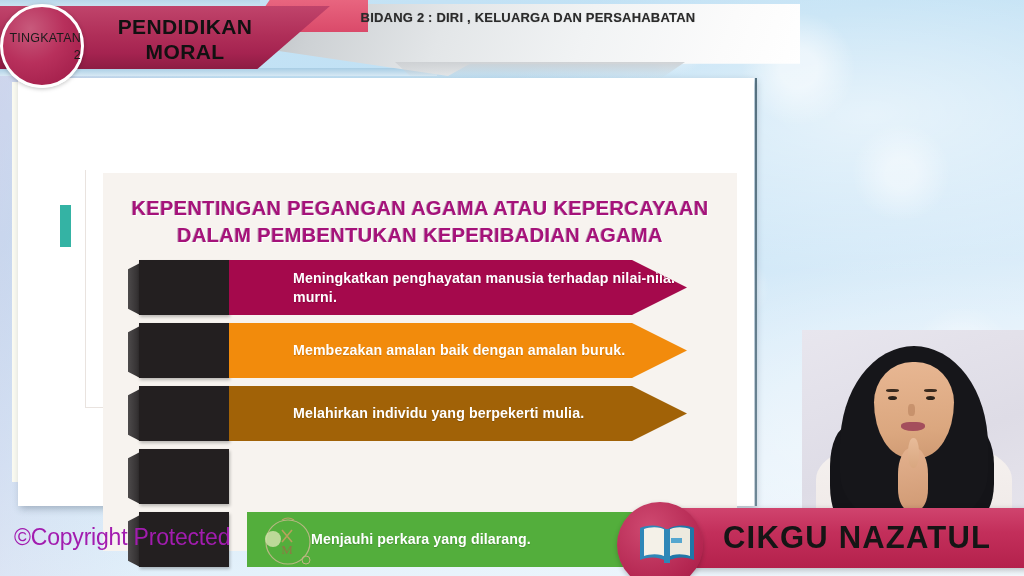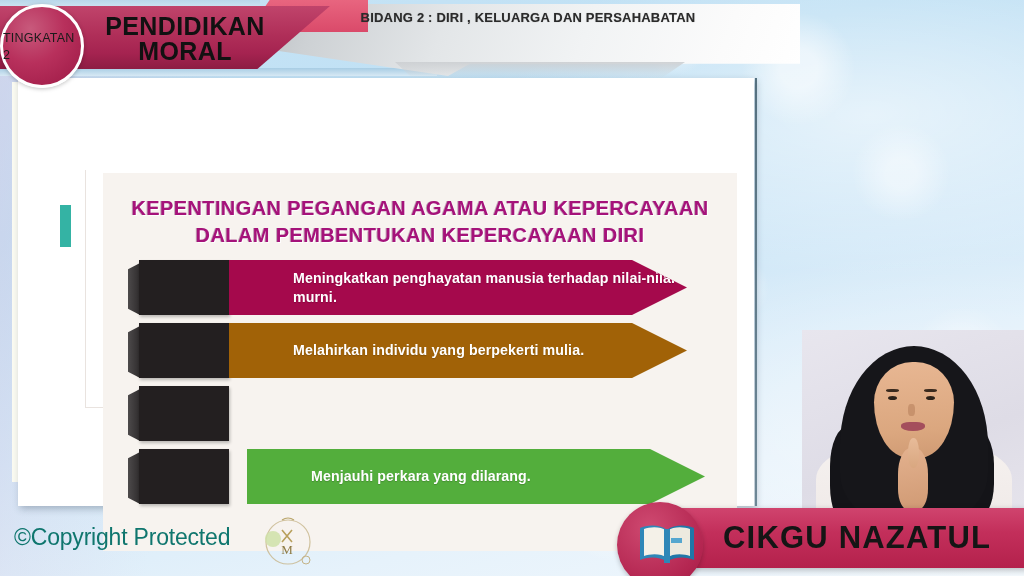--- a/index.html
+++ b/index.html
@@ -53,28 +53,28 @@
      background:linear-gradient(110deg,#b8bcc0 0%,#cdd1d4 12%,#e3e6e8 35%,#f1f3f4 60%,#fbfbfb 85%,#ffffff 100%);
      clip-path:polygon(9% 0, 100% 0, 100% 83%, 40% 83%, 36% 100%, 4% 64%);
      box-shadow:0 2px 5px rgba(0,0,0,.18);}
   #hdr-gray-shadow{position:absolute;left:395px;top:62px;width:290px;height:16px;
      background:linear-gradient(180deg,rgba(205,208,211,.95),rgba(255,255,255,0));
      clip-path:polygon(0 0,100% 0,92% 100%,6% 100%);}
 
   #badge{position:absolute;left:0px;top:4px;width:84px;height:84px;border-radius:50%;
      background:radial-gradient(circle at 35% 28%,#c85a7c 0%,#b8305c 45%,#a6214d 80%,#8e1a40 100%);
      border:3px solid #ffffff;box-sizing:border-box;
-     display:flex;flex-direction:column;align-items:flex-start;justify-content:center;
+     display:flex;flex-direction:column;align-items:flex-end;justify-content:center;
      color:#1b1b1b;font-weight:400;letter-spacing:.2px;
      box-shadow:0 1px 4px rgba(0,0,0,.25);}
   #badge .l1{font-size:12.5px;}
   #badge .l2{font-size:12.5px;margin-top:3px;}
 
   #subject{position:absolute;left:100px;top:14px;width:170px;color:#111;
-     font-size:25px;font-weight:bold;line-height:25px;text-align:center;letter-spacing:.4px;}
+     font-size:21px;font-weight:bold;line-height:25px;text-align:center;letter-spacing:.4px;}
 
   #hdr-line1{position:absolute;left:278px;top:10px;width:500px;
      font-size:13px;font-weight:bold;color:#2b2b2b;letter-spacing:.2px;
      text-align:center;white-space:nowrap;
      text-shadow:0 0 1px rgba(0,0,0,.35);}
   #hdr-line2{position:absolute;left:270px;top:33px;width:520px;
      font-size:12.6px;font-weight:bold;color:#151515;letter-spacing:-.1px;
      text-align:center;white-space:nowrap;}
 
   
@@ -132,47 +132,54 @@
      background:linear-gradient(180deg,#d0446e 0%,#c32f5b 40%,#b4214c 100%);
      border-radius:14px 0 0 14px;box-shadow:0 2px 6px rgba(0,0,0,.25);padding-left:32px;}
   #brand-circle{position:absolute;left:-28px;top:-6px;width:86px;height:86px;border-radius:50%;
      background:radial-gradient(circle at 38% 30%,#cf4a71,#b32550 70%,#9c1b43 100%);
      box-shadow:0 2px 5px rgba(0,0,0,.22);}
   #brand-book{position:absolute;left:-8px;top:14px;width:60px;height:44px;}
   #brand-text{position:absolute;left:78px;top:12px;font-size:31px;font-weight:bold;
      color:#151515;letter-spacing:1.2px;font-family:"Liberation Sans Narrow","Liberation Sans",sans-serif;}
 
   
-  #copyright{position:absolute;left:14px;top:524px;font-size:23px;color:#0f766e;
+  #copyright{position:absolute;left:14px;top:524px;font-size:23px;color:#a21caf;
      letter-spacing:-.2px;}
   #cr-logo{position:absolute;left:258px;top:512px;width:58px;height:58px;}
 </style>
 </head>
 <body>
 
 <div id="bg"></div>
 
 <div id="paper-back" class="paper"></div>
 <div id="paper-main" class="paper">
   <div id="thin-line"></div>
   <div id="thin-line2"></div>
   <div id="teal-accent"></div>
 
   <div id="card">
     <div id="card-title">
       <div>KEPENTINGAN PEGANGAN AGAMA ATAU KEPERCAYAAN</div>
-      <div>DALAM PEMBENTUKAN KEPERCAYAAN DIRI</div>
+      <div>DALAM PEMBENTUKAN KEPERIBADIAN AGAMA</div>
     </div>
 
     <div id="rows">
       <div class="row">
         <div class="bevel"></div>
         <div class="darkbox"></div>
         <div class="arrow" style="background: rgb(165, 9, 76);">
           <div class="txt">Meningkatkan penghayatan manusia terhadap nilai-nilai murni.</div>
+        </div>
+      </div>
+      <div class="row">
+        <div class="bevel"></div>
+        <div class="darkbox"></div>
+        <div class="arrow" style="background: rgb(242, 139, 12);">
+          <div class="txt">Membezakan amalan baik dengan amalan buruk.</div>
         </div>
       </div>
       <div class="row">
         <div class="bevel"></div>
         <div class="darkbox"></div>
         <div class="arrow" style="background: #a16207;">
           <div class="txt">Melahirkan individu yang berpekerti mulia.</div>
         </div>
       </div>
       <div class="row">

